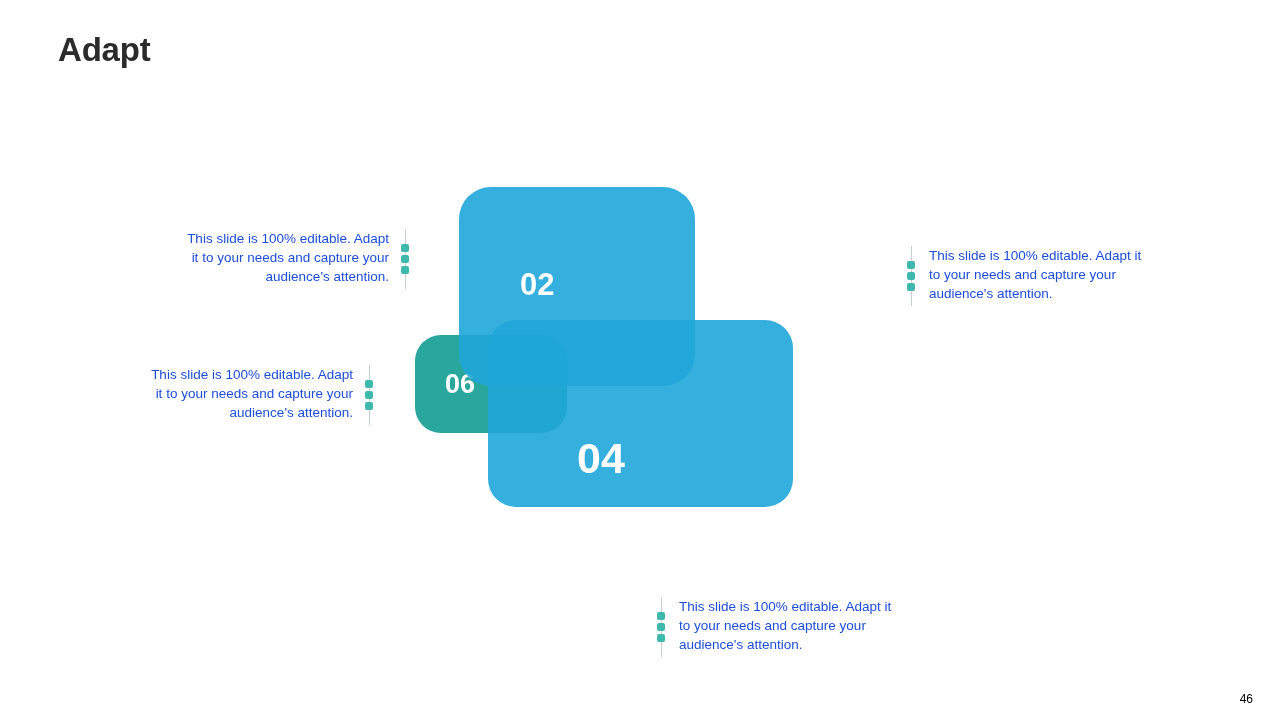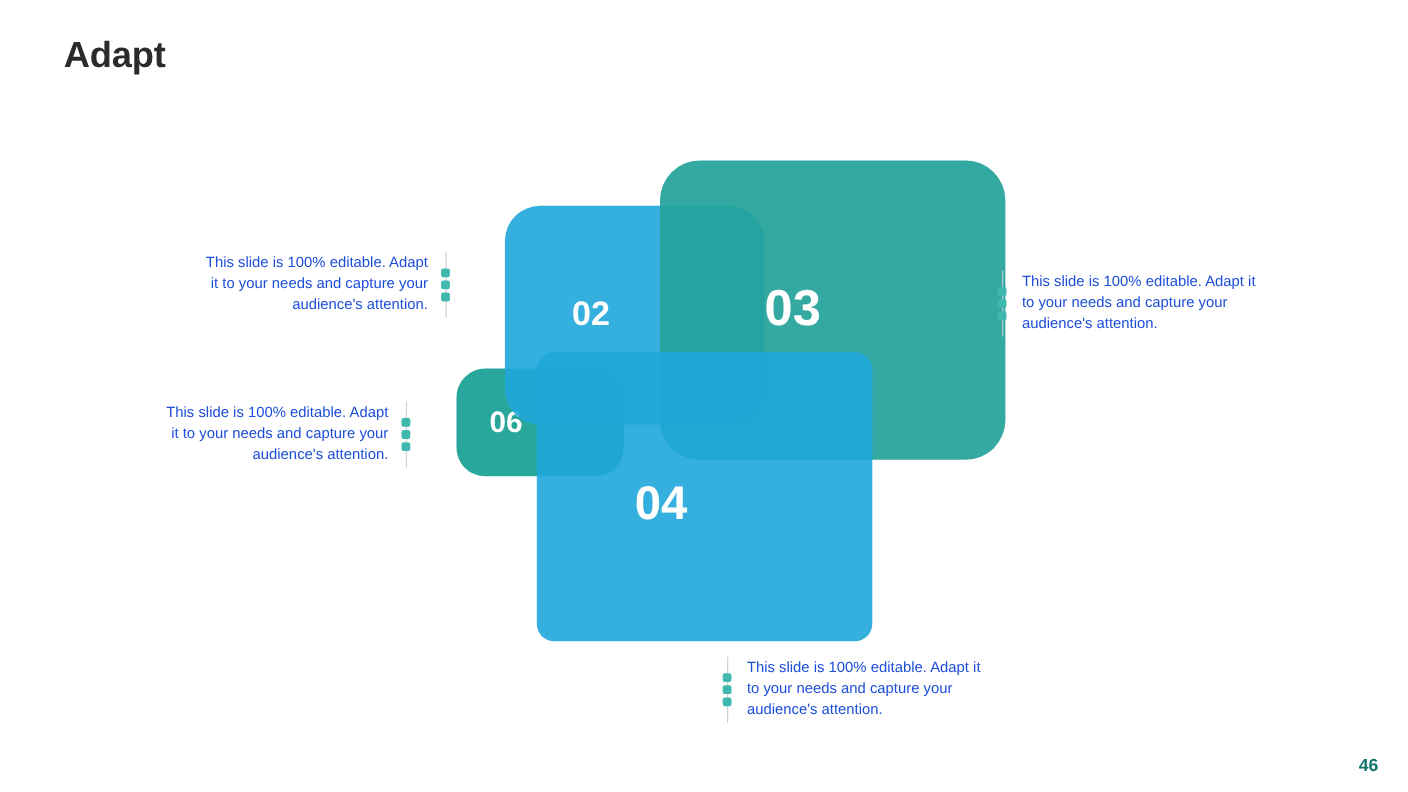--- a/index.html
+++ b/index.html
@@ -105,23 +105,23 @@
     left: 95px;
     top: 110px;
     font-size: 46px;
   }
 
   
   #venn-shape-04 {
     left: 488px;
     top: 320px;
     width: 258px;
-    height: 263px;
+    height: 187px;
     background: rgba(31, 166, 217, 0.90);
-    border-radius: 16px;
+    border-radius: 28px;
     z-index: 4;
   }
   #venn-shape-04 .venn-number {
     left: 89px;
     top: 117px;
     font-size: 43px;
   }
 
   
   .callout {
@@ -176,45 +176,42 @@
   #callout-04 { left: 655px; top: 597px; }
 
   #callout-03 .callout-text { width: 214px; }
   #callout-04 .callout-text { width: 214px; }
 
   
   #page-number {
     position: absolute;
     right: 27px;
     bottom: 14px;
-    font-size: 16px;
-    font-weight: bold;
-    color: #0f766e;
+    font-size: 12px;
+    font-weight: normal;
+    color: #000000;
   }
 </style>
 </head>
 <body>
 
 <div id="slide">
 
   <div id="page-title">Adapt</div>
 
   <div id="venn-stage">
 
     <div class="venn-shape" id="venn-shape-01">
       <span class="venn-number">06</span>
     </div>
 
     <div class="venn-shape" id="venn-shape-02">
       <span class="venn-number">02</span>
     </div>
 
-    <div class="venn-shape" id="venn-shape-03">
-      <span class="venn-number">03</span>
-    </div>
 
     <div class="venn-shape" id="venn-shape-04">
       <span class="venn-number">04</span>
     </div>
 
   </div>
 
   <div class="callout right-aligned" id="callout-02">
     <div class="callout-text">This slide is 100% editable. Adapt it to your needs and capture your audience's attention.</div>
     <div class="connector">

